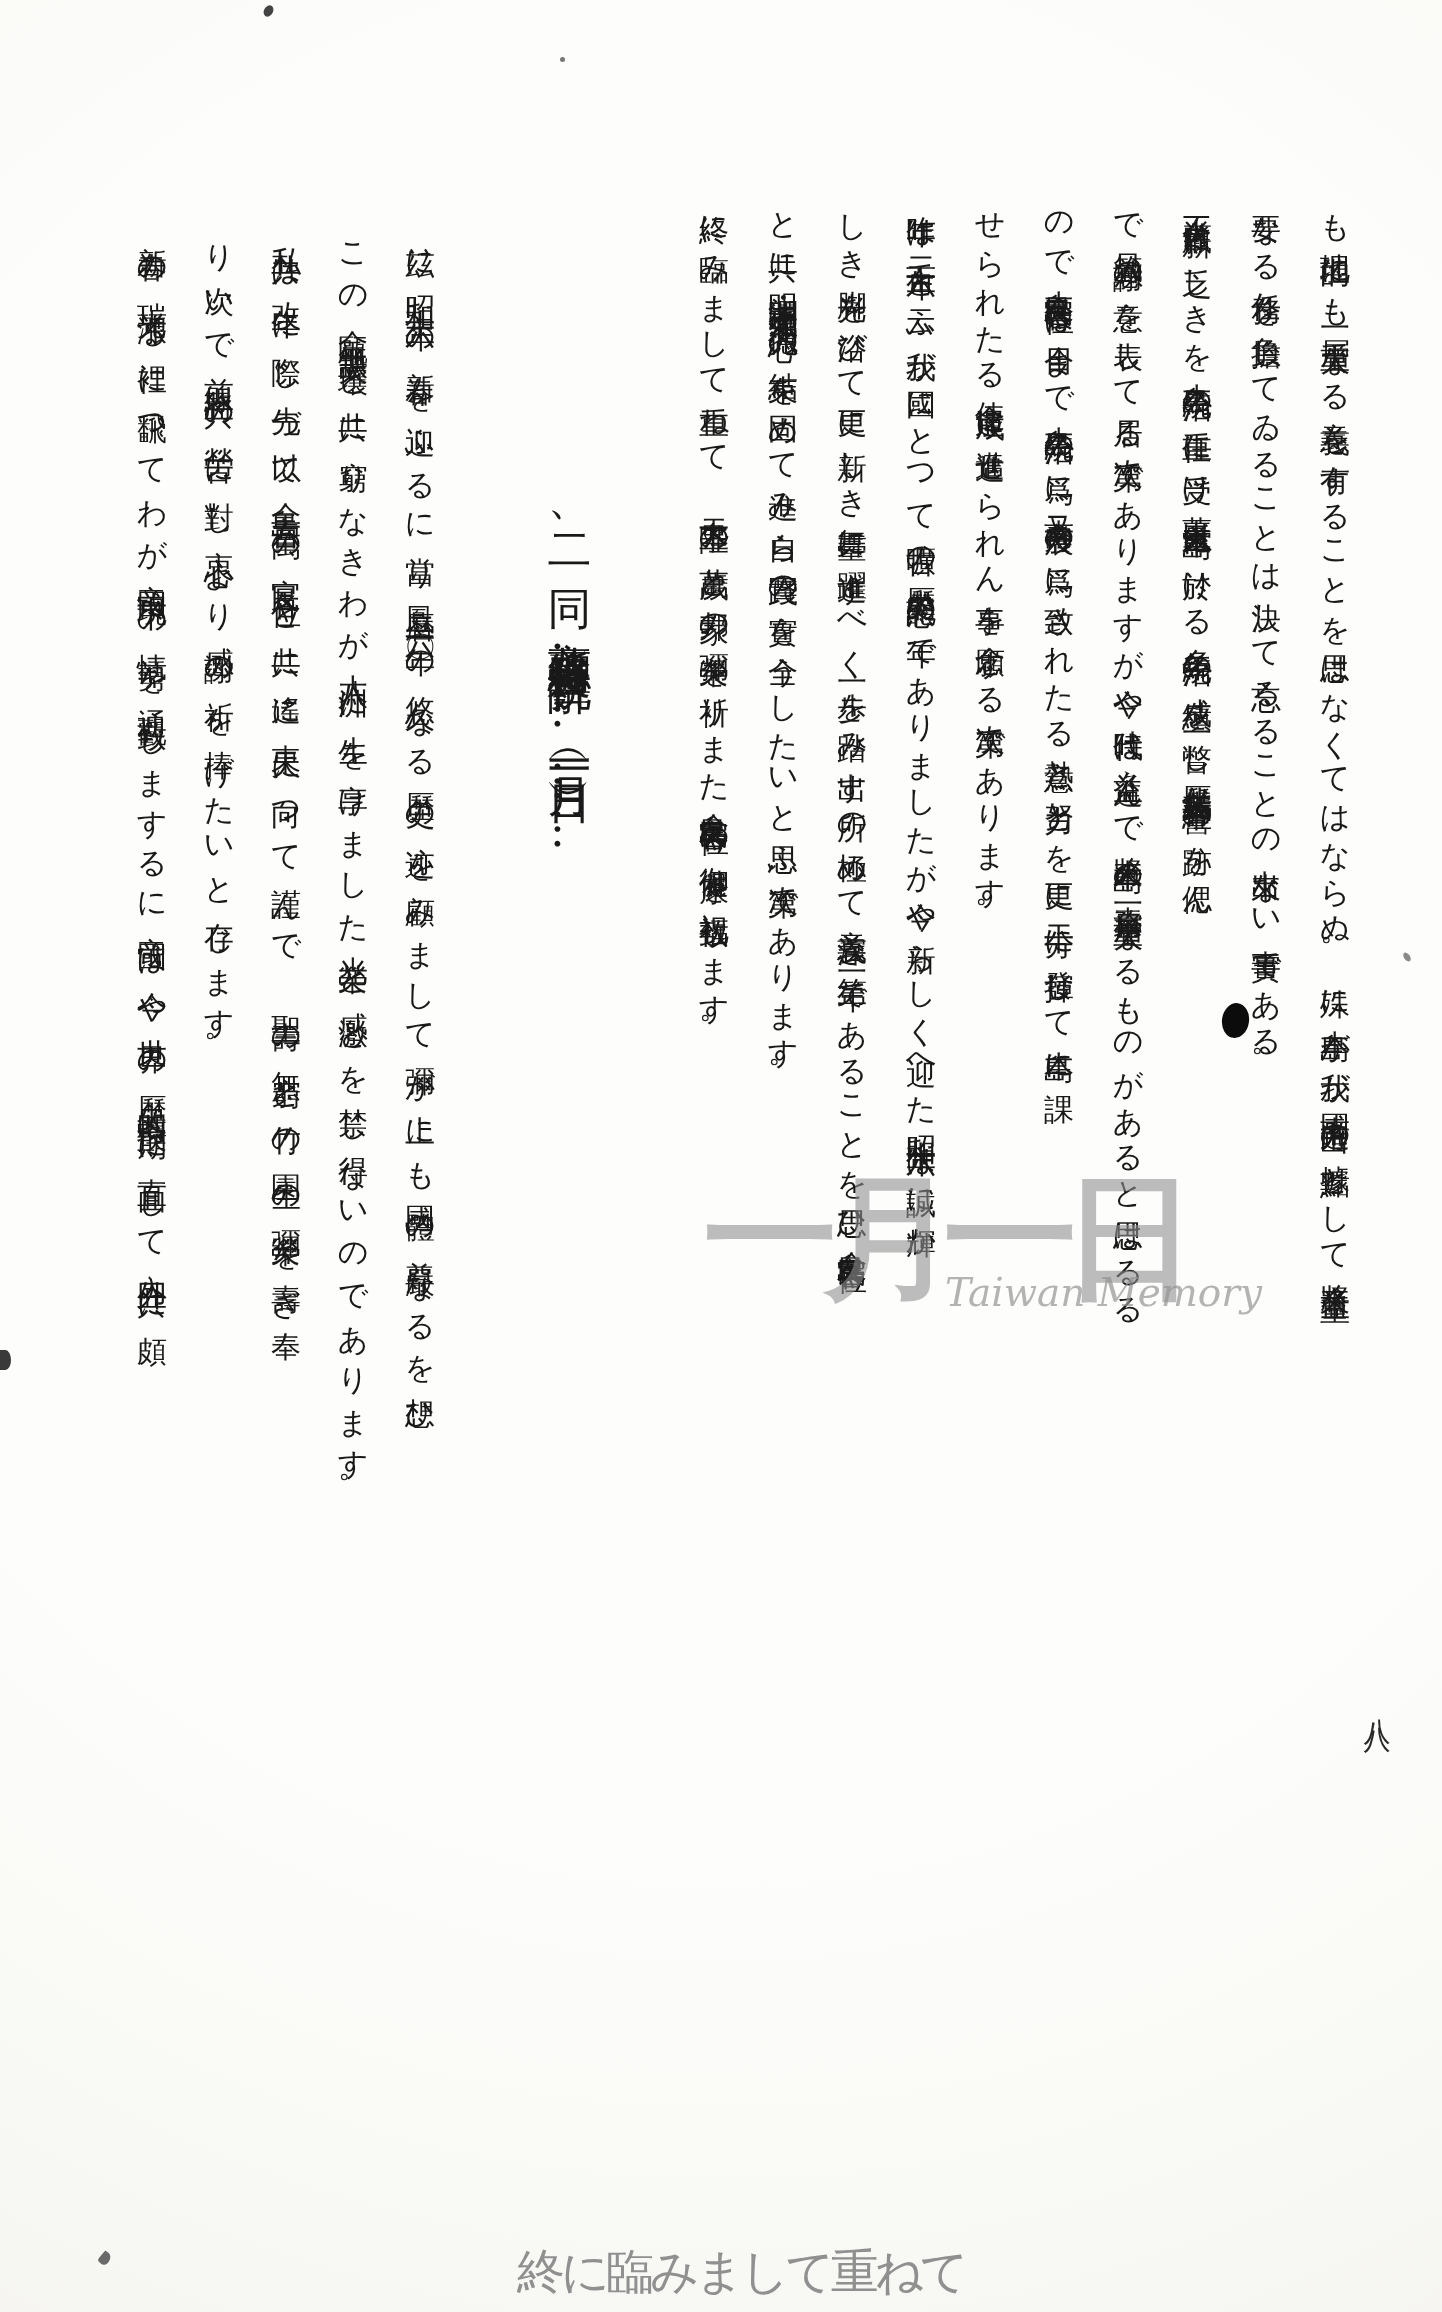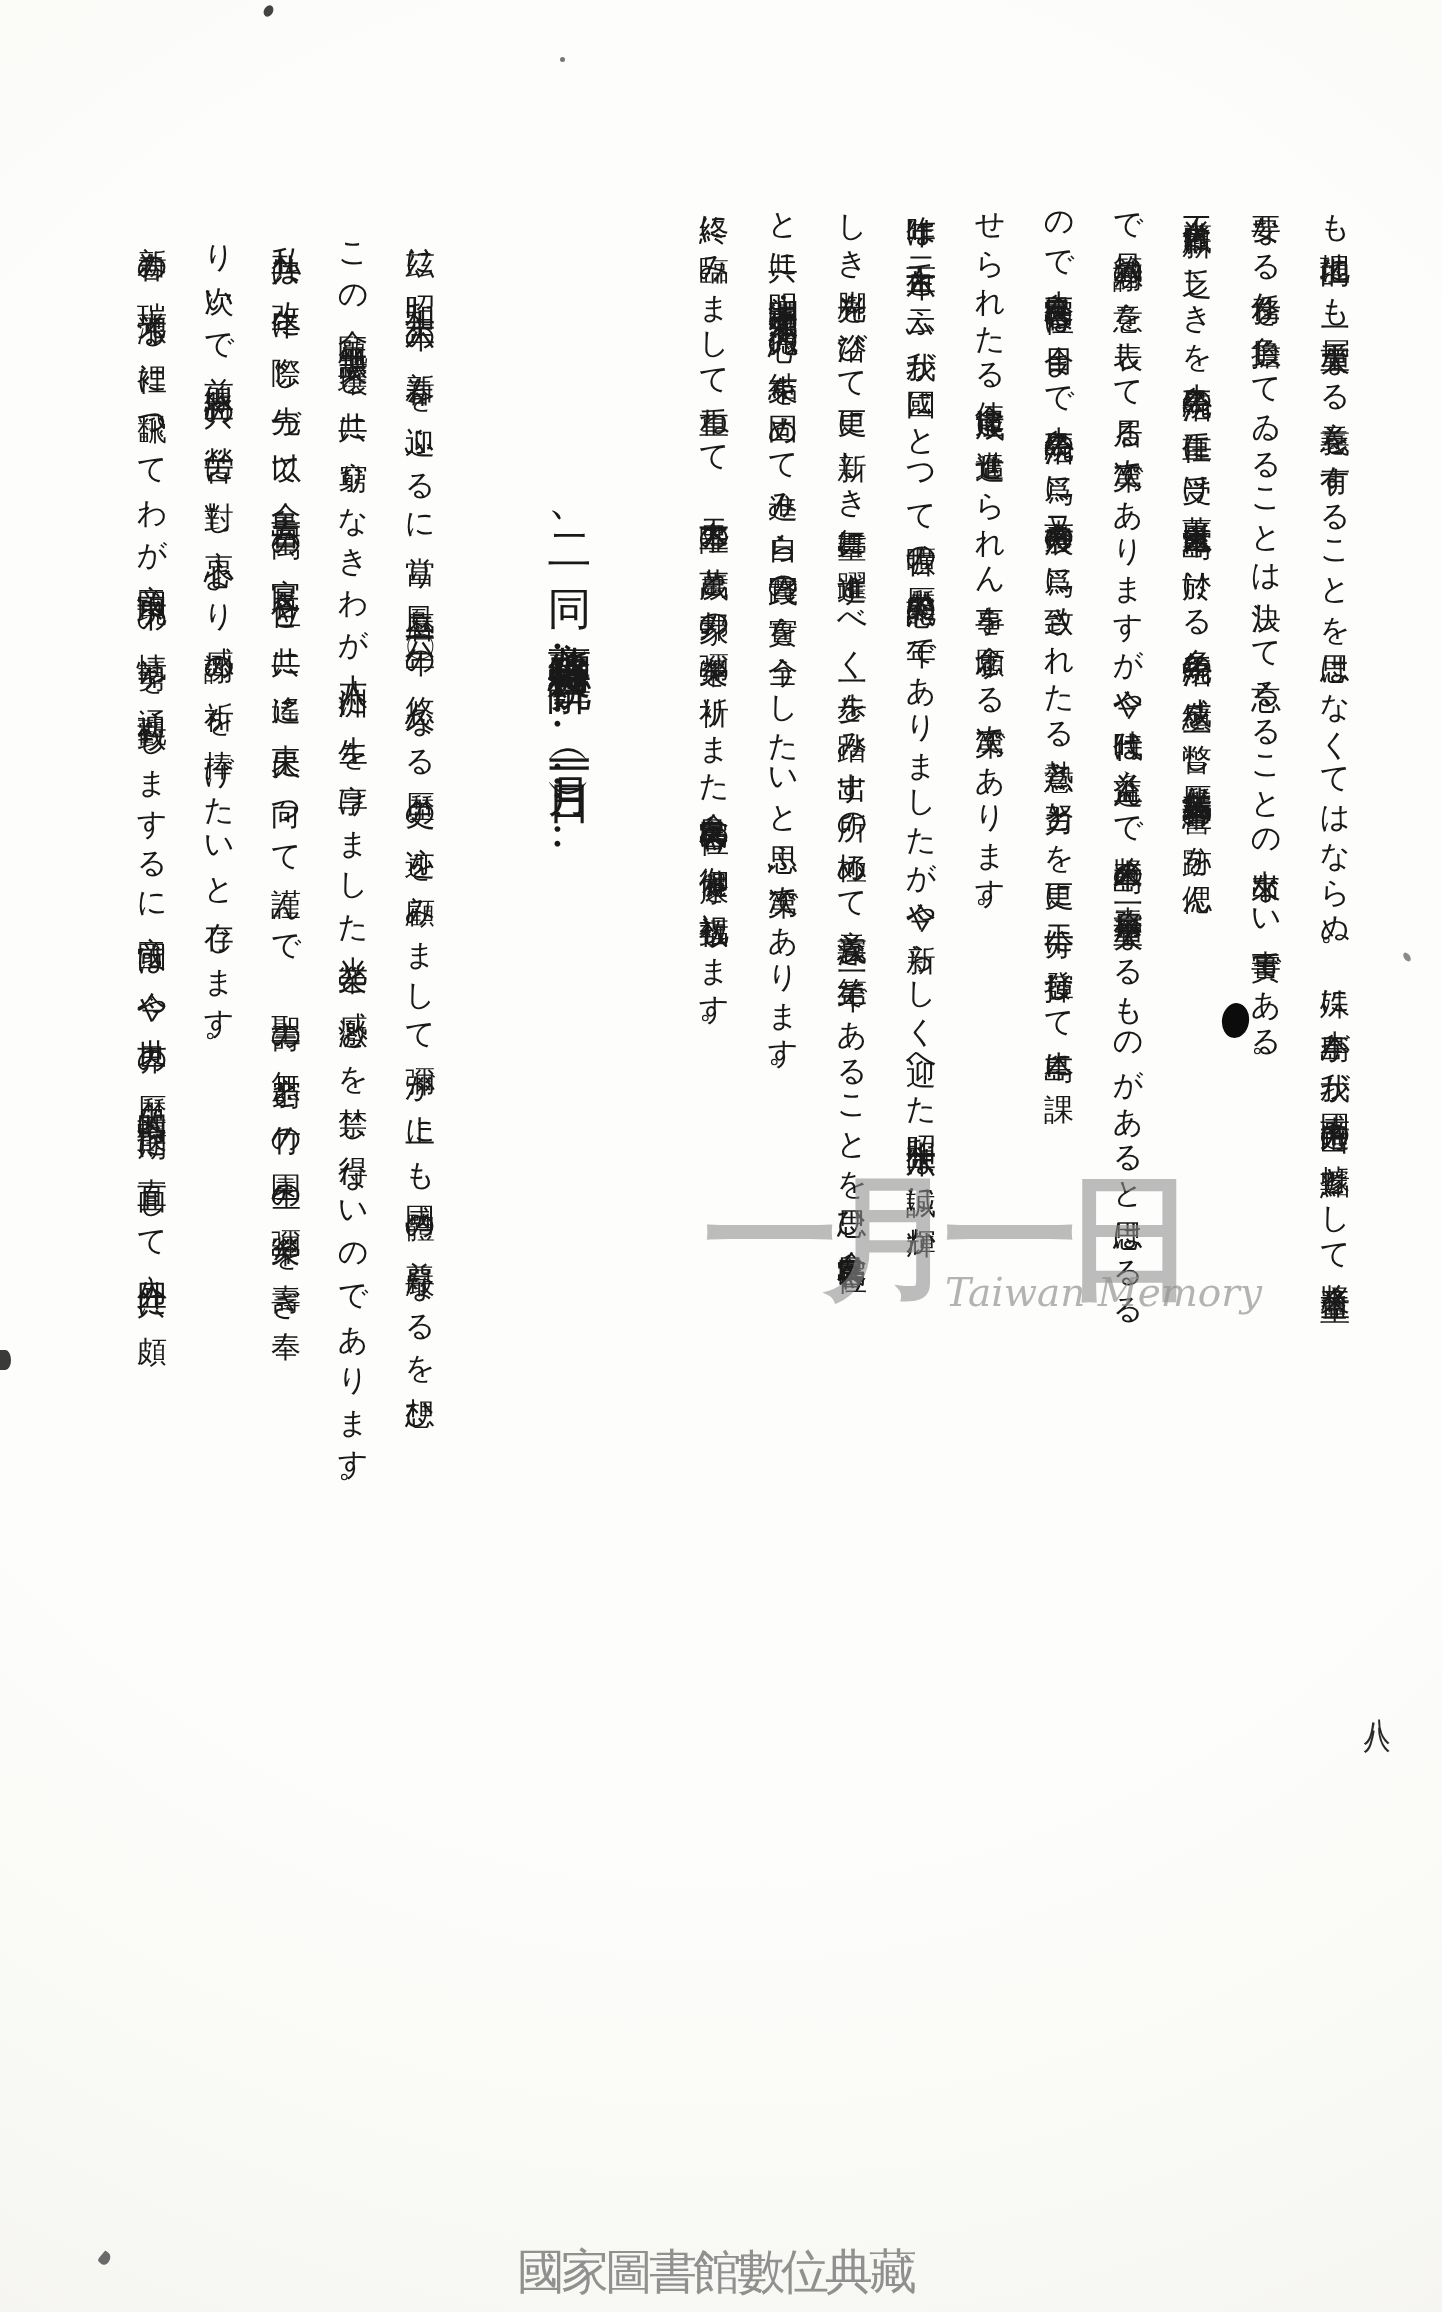--- a/index.html
+++ b/index.html
@@ -107,21 +107,21 @@
     <div class="col">私共は改年に際し先づ以て全島六百萬の官民各位と共に遙に東天に向つて謹んで　聖壽の無窮と竹の園生の彌榮を壽ぎ奉</div>
     <div class="col">り次いで前線將兵の勞苦に對し衷心より感謝の祈を捧げたいと存じます。</div>
     <div class="col">新春の瑞光漲る裡に飜つてわが帝國現下の情勢を通觀致しまするに帝國は今や世界の歷史的轉換期に直面して內外共に頗</div>
   </div>
 
   <div class="vblock pagenum">八八</div>
 
   <div class="wm-cjk">一月一日</div>
   <div class="wm-latin">Taiwan Memory</div>
 
-  <div class="footer-caption">國家圖書館數位典藏</div>
+  <div class="footer-caption">終に臨みまして重ねて</div>
 
   <div class="ink-blot"></div>
   <div class="speck a"></div>
   <div class="speck b"></div>
   <div class="speck c"></div>
   <div class="speck d"></div>
   <div class="speck e"></div>
 
 </div>
 

